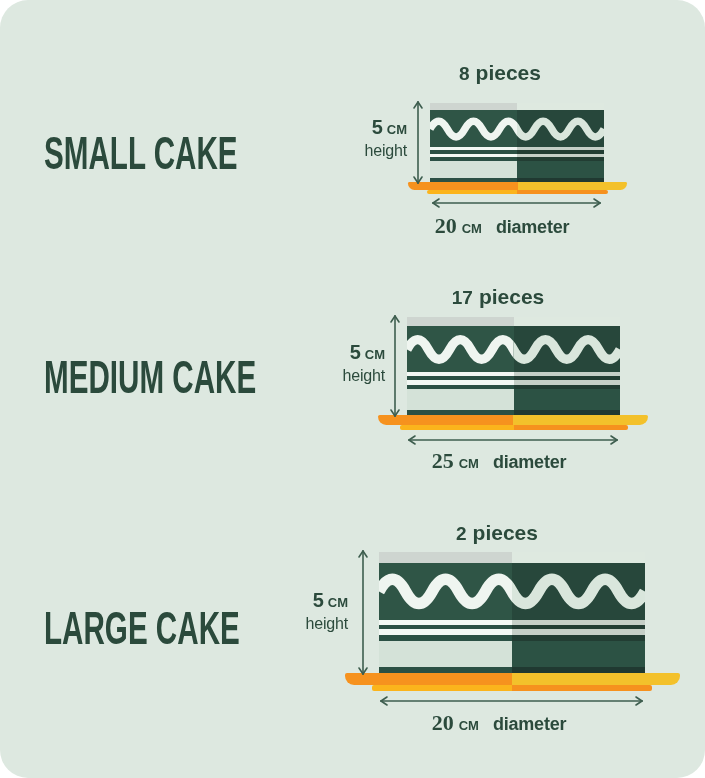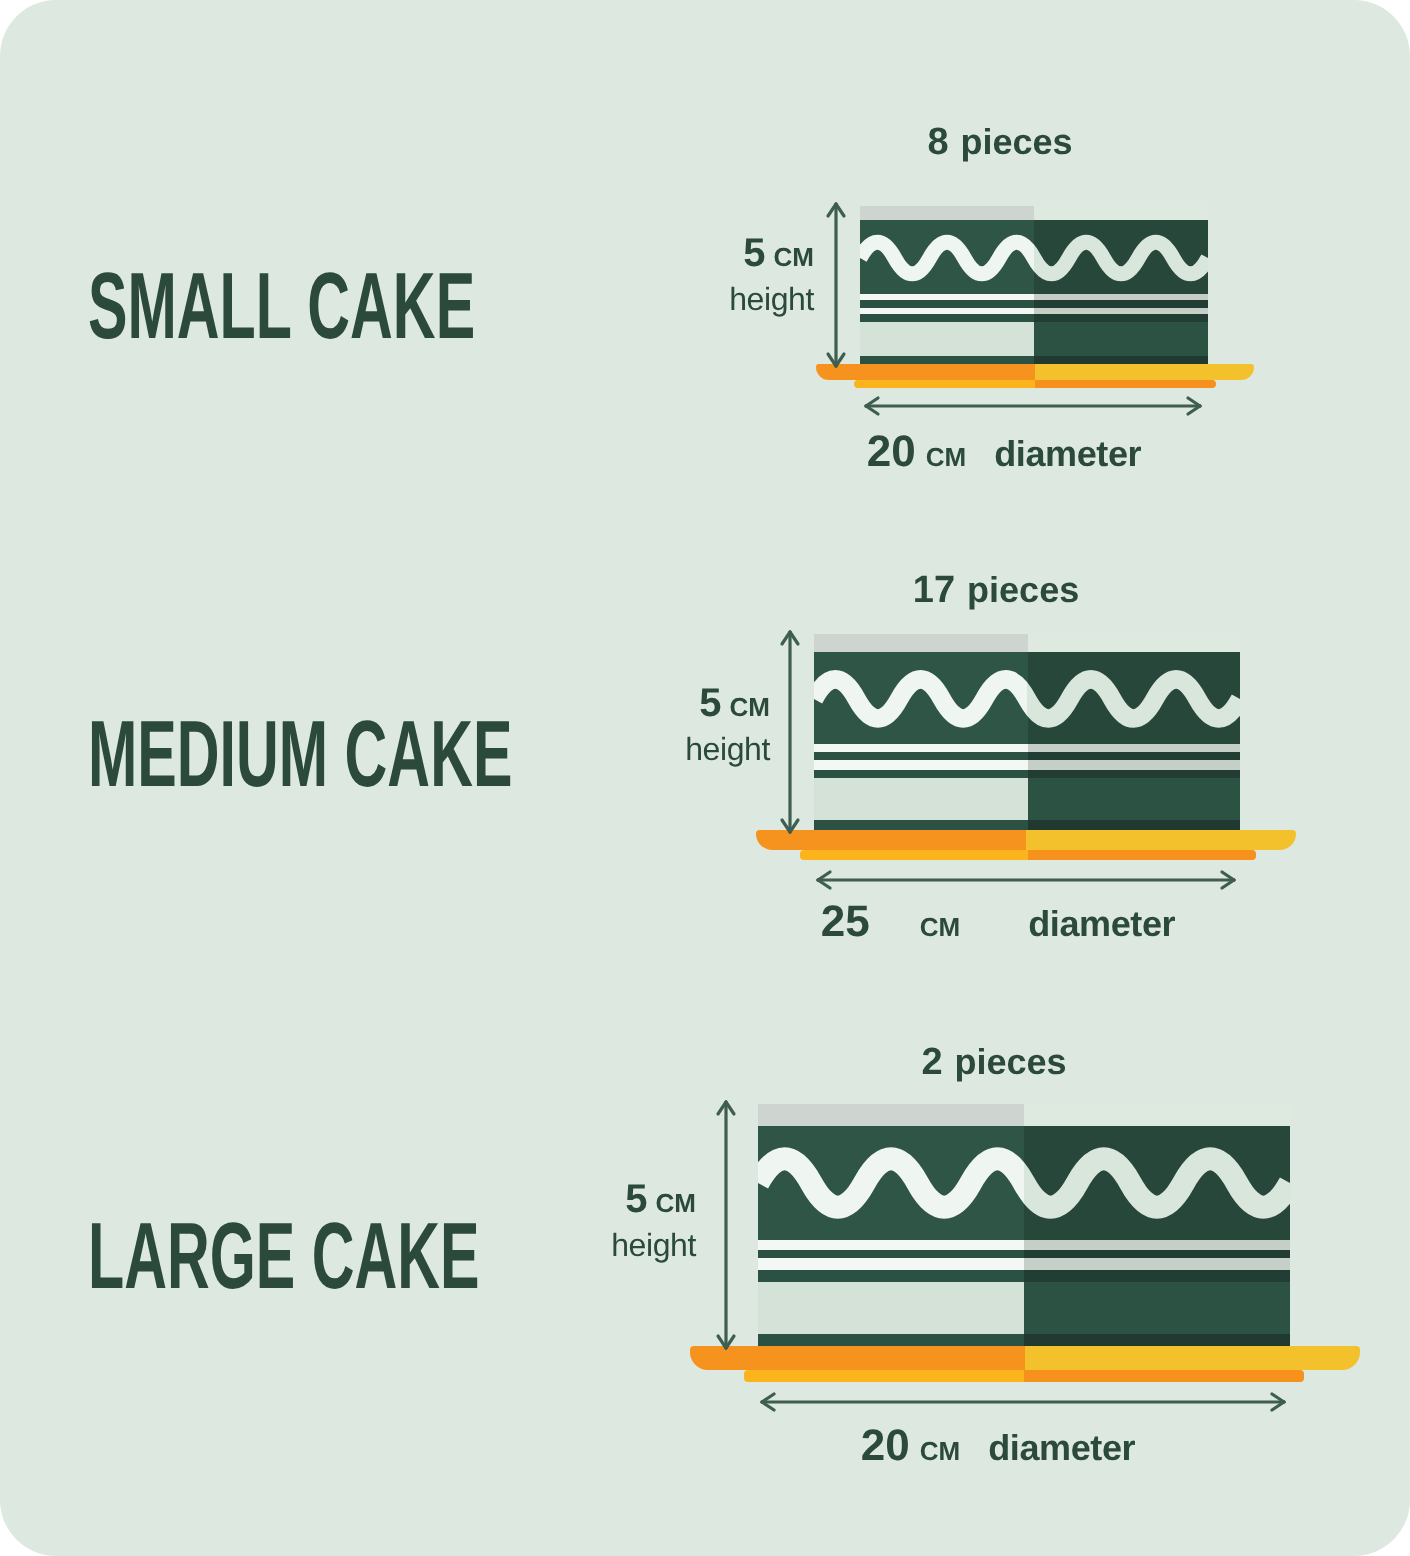--- a/index.html
+++ b/index.html
@@ -12,21 +12,21 @@
   .row-title{
     position:absolute; left:44px; font-weight:700; font-size:47px; line-height:1;
     transform:scaleX(0.63); transform-origin:left top; white-space:nowrap; color:var(--ink);
   }
   #title-small{top:129px;} #title-medium{top:353px;} #title-large{top:604px;}
 
   .pieces{
     position:absolute; transform:translateX(-50%); display:flex; gap:6px;
     align-items:baseline; font-weight:700; white-space:nowrap;
   }
-  .pieces .num{font-size:19px;} .pieces .word{font-size:18px;}
+  .pieces .num{font-size:19px;} .pieces .word{font-size:21px;}
   #pieces-small{left:500px; top:61px;}
   #pieces-medium{left:498px; top:285px;}
   #pieces-large{left:497px; top:521px;}
 
   .cake{position:absolute;}
   .cake .half{position:absolute; top:0; width:50%; height:100%; display:flex; flex-direction:column;}
   #cake-small{left:430px; top:103px; width:174px; height:79px;}
   #cake-medium{left:407px; top:317px; width:213px; height:98px;}
   #cake-large{left:379px; top:552px; width:266px; height:121px;}
 
@@ -53,25 +53,25 @@
   .hlabel .l1 .unit{font-size:13px; font-weight:700; margin-left:4px;}
   .hlabel .l2{font-size:16px; font-weight:400; margin-top:3px; letter-spacing:-0.2px;}
   #hlabel-small{right:298px; top:116px;}
   #hlabel-medium{right:320px; top:341px;}
   #hlabel-large{right:357px; top:589px;}
 
   .dlabel{
     position:absolute; transform:translateX(-50%); display:flex; align-items:baseline;
     white-space:nowrap;
   }
-  .dlabel .num{font-size:22px; font-weight:700;}
+  .dlabel .num{font-size:22px; font-weight:700;font-family:Liberation Serif, serif;}
   .dlabel .unit{font-size:13px; font-weight:700; margin-left:5px;}
   .dlabel .word{font-size:18px; font-weight:700; margin-left:14px; letter-spacing:-0.2px;}
   #dlabel-small{left:502px; top:213px;}
-  #dlabel-medium{left:499px; top:448px;gap:20px;}
+  #dlabel-medium{left:499px; top:448px;}
   #dlabel-large{left:499px; top:710px;}
 </style>
 </head>
 <body style="background: rgb(255, 255, 255);">
 
 <div id="canvas">
 
   <section>
     <div class="row-title" id="title-small">SMALL CAKE</div>
     <div class="pieces" id="pieces-small">

